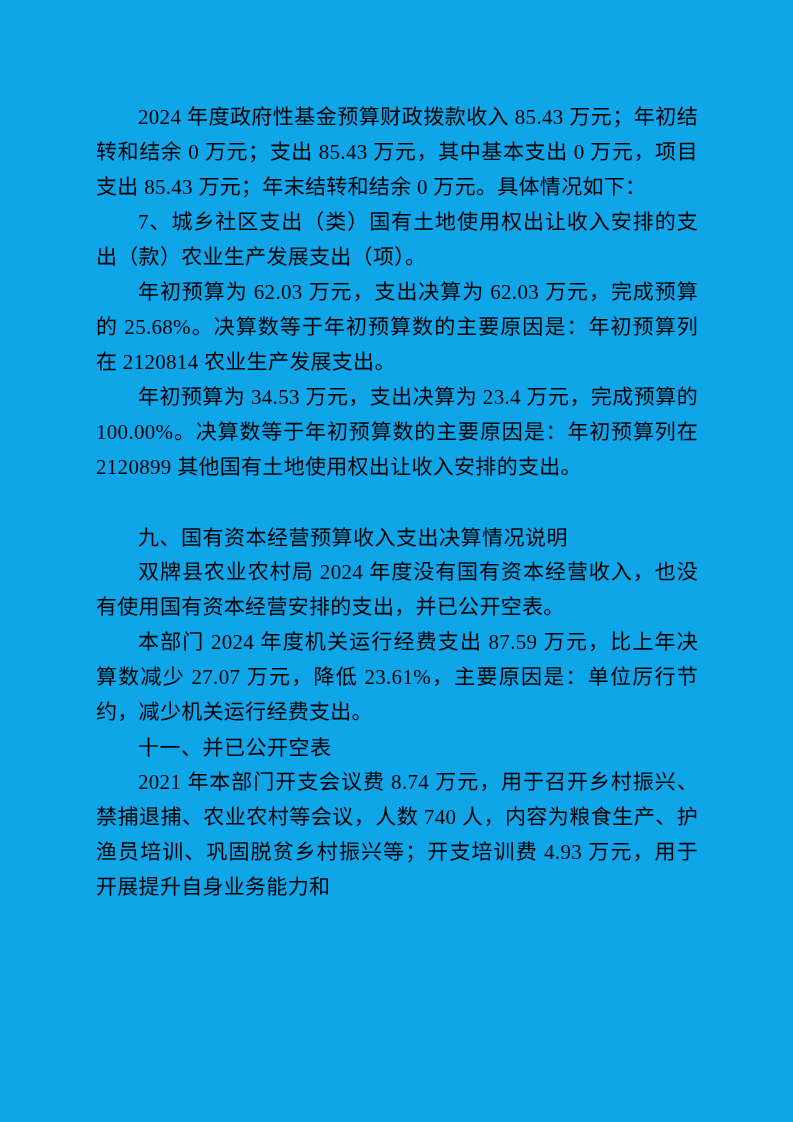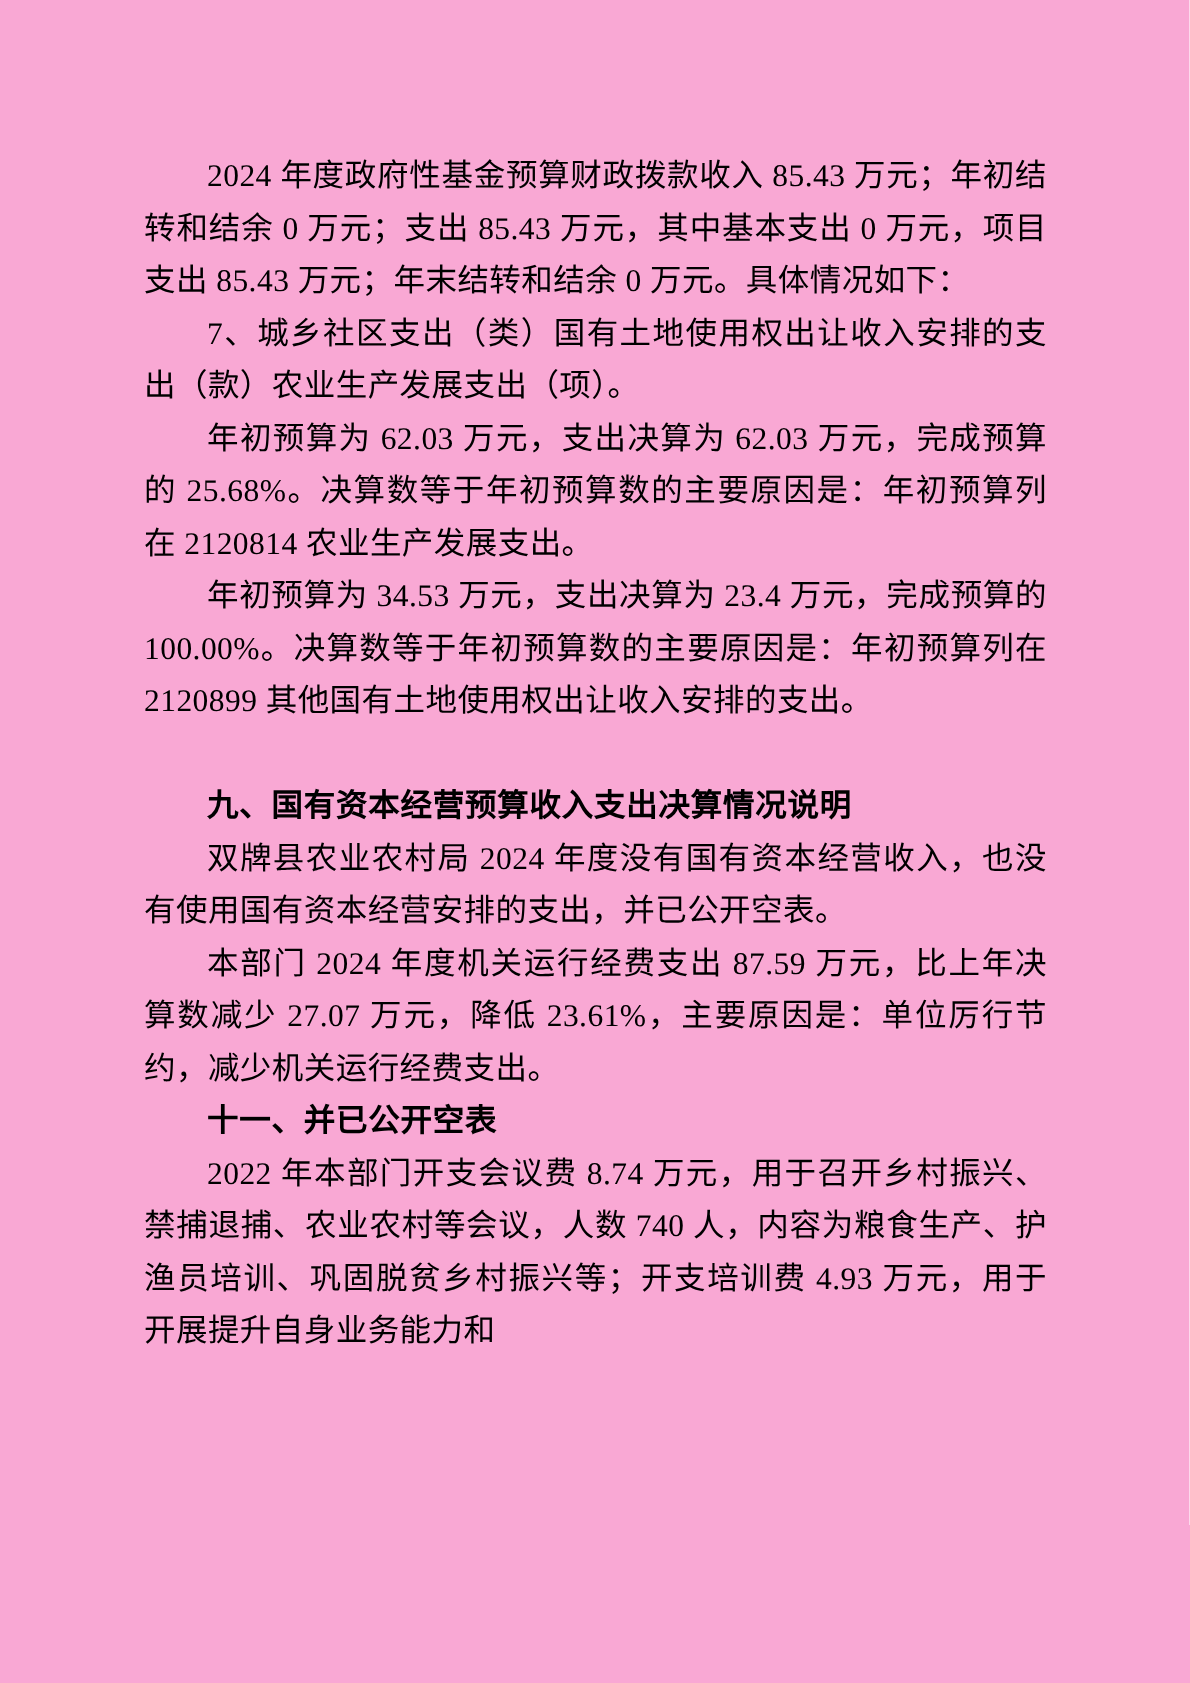--- a/index.html
+++ b/index.html
@@ -6,21 +6,21 @@
 
   html, body {
     background: #ffffff;
   }
 
   .page {
     position: relative;
     width: 793px;
     height: 1122px;
     margin: 0 auto;
-    background: #f9a8d4;
+    background: #0ea5e9;
     overflow: hidden;
   }
 
   .content {
     position: absolute;
     top: 100px;
     left: 96px;
     width: 602px;
     color: #000000;
     font-family: "Liberation Serif", "DejaVu Serif", serif;
@@ -36,21 +36,21 @@
   }
 
   .para.indent-3 {
     text-indent: 3.1em;
   }
 
   .heading {
     margin: 0;
     text-indent: 2em;
     font-family: "Liberation Sans", "DejaVu Sans", sans-serif;
-    font-weight: 700;
+    font-weight: 400;
     letter-spacing: 0.5px;
   }
 
   .blank-line {
     height: 35px;
   }
 </style>
 </head>
 <body>
 
@@ -70,16 +70,16 @@
 
     <p class="heading">九、国有资本经营预算收入支出决算情况说明</p>
 
     <p class="para">双牌县农业农村局 2024 年度没有国有资本经营收入，也没有使用国有资本经营安排的支出，并已公开空表。</p>
 
 
     <p class="para">本部门 2024 年度机关运行经费支出 87.59 万元，比上年决算数减少 27.07 万元，降低 23.61%，主要原因是：单位厉行节约，减少机关运行经费支出。</p>
 
     <p class="heading">十一、并已公开空表</p>
 
-    <p class="para">2022 年本部门开支会议费 8.74 万元，用于召开乡村振兴、禁捕退捕、农业农村等会议，人数 740 人，内容为粮食生产、护渔员培训、巩固脱贫乡村振兴等；开支培训费 4.93 万元，用于开展提升自身业务能力和</p>
+    <p class="para">2021 年本部门开支会议费 8.74 万元，用于召开乡村振兴、禁捕退捕、农业农村等会议，人数 740 人，内容为粮食生产、护渔员培训、巩固脱贫乡村振兴等；开支培训费 4.93 万元，用于开展提升自身业务能力和</p>
 
   </div>
 </div>
 
 </body></html>

